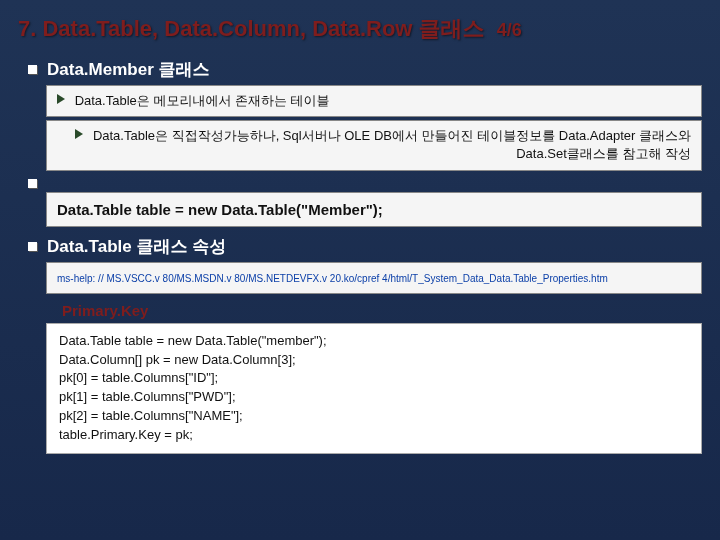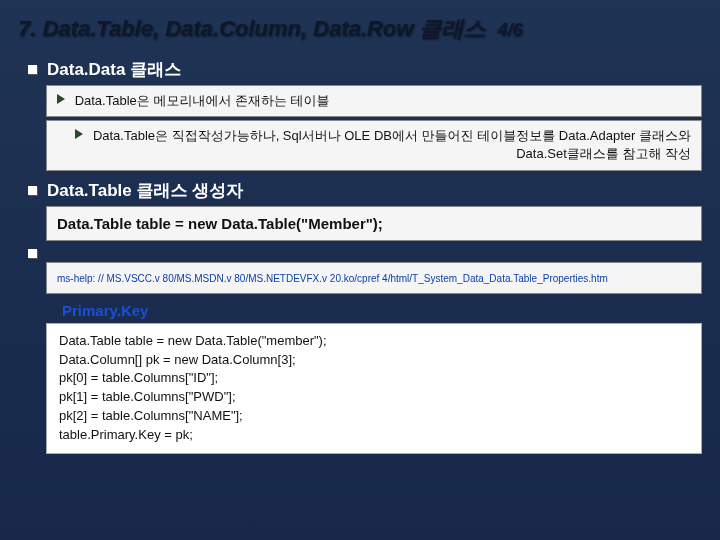--- a/index.html
+++ b/index.html
@@ -7,24 +7,23 @@
   body {
     background: #1a2a4a;
     background: linear-gradient(180deg, #1f3355 0%, #17284a 100%);
     font-family: "Malgun Gothic", Arial, sans-serif;
     color: #fff;
     padding: 14px 18px;
   }
   .title {
     font-size: 22px;
     font-weight: bold;
-    color: #0f172a;
+    color: #7f1d1d;
     margin-bottom: 14px;
     text-shadow: 1px 1px 2px rgba(0,0,0,0.5);
-    font-style: italic;
   }
   .page-indicator { font-size: 18px; font-weight: bold; margin-left: 6px; }
   .bullet-row {
     display: flex;
     align-items: center;
     margin: 8px 0 4px 10px;
   }
   .bullet-sq {
     width: 9px; height: 9px;
     background: #fff;
@@ -69,55 +68,55 @@
     padding: 8px 12px;
     margin: 4px 0 0 28px;
     font-size: 13px;
     line-height: 1.45;
     font-family: Verdana, Arial, sans-serif;
     white-space: pre;
   }
   .indent-label {
     font-size: 15px;
     font-weight: bold;
-    color: #1d4ed8;
+    color: #7f1d1d;
     margin: 8px 0 2px 44px;
   }
 </style>
 </head>
 <body>
 
 <div class="title">
   <span>7. Data.Table, Data.Column, Data.Row 클래스</span>
   <span class="page-indicator">4/6</span>
 </div>
 
 <div class="bullet-row">
   <div class="bullet-sq"></div>
-  <div class="section-label">Data.Data 클래스</div>
+  <div class="section-label">Data.Member 클래스</div>
 </div>
 <div class="card">
   <span class="tri"></span>
   <span>Data.Table은 메모리내에서 존재하는 테이블</span>
 </div>
 <div class="card">
   <span class="tri"></span>
   <span>Data.Table은 직접작성가능하나, Sql서버나 OLE DB에서 만들어진 테이블정보를 Data.Adapter 클래스와 Data.Set클래스를 참고해 작성</span>
 </div>
 
 <div class="bullet-row">
   <div class="bullet-sq"></div>
-  <div class="section-label">Data.Table 클래스 생성자</div>
 </div>
 <div class="card bold" style="font-size:15px;">
   <span>Data.Table table = new Data.Table("Member");</span>
 </div>
 
 <div class="bullet-row">
   <div class="bullet-sq"></div>
+  <div class="section-label">Data.Table 클래스 속성</div>
 </div>
 <div class="card">
   <a class="link">ms-help: // MS.VSCC.v 80/MS.MSDN.v 80/MS.NETDEVFX.v 20.ko/cpref 4/html/T_System_Data_Data.Table_Properties.htm</a>
 </div>
 
 <div class="indent-label">Primary.Key</div>
 
 <div class="code-block" id="code-block">Data.Table table = new Data.Table("member");
 Data.Column[] pk = new Data.Column[3];
 pk[0] = table.Columns["ID"];

